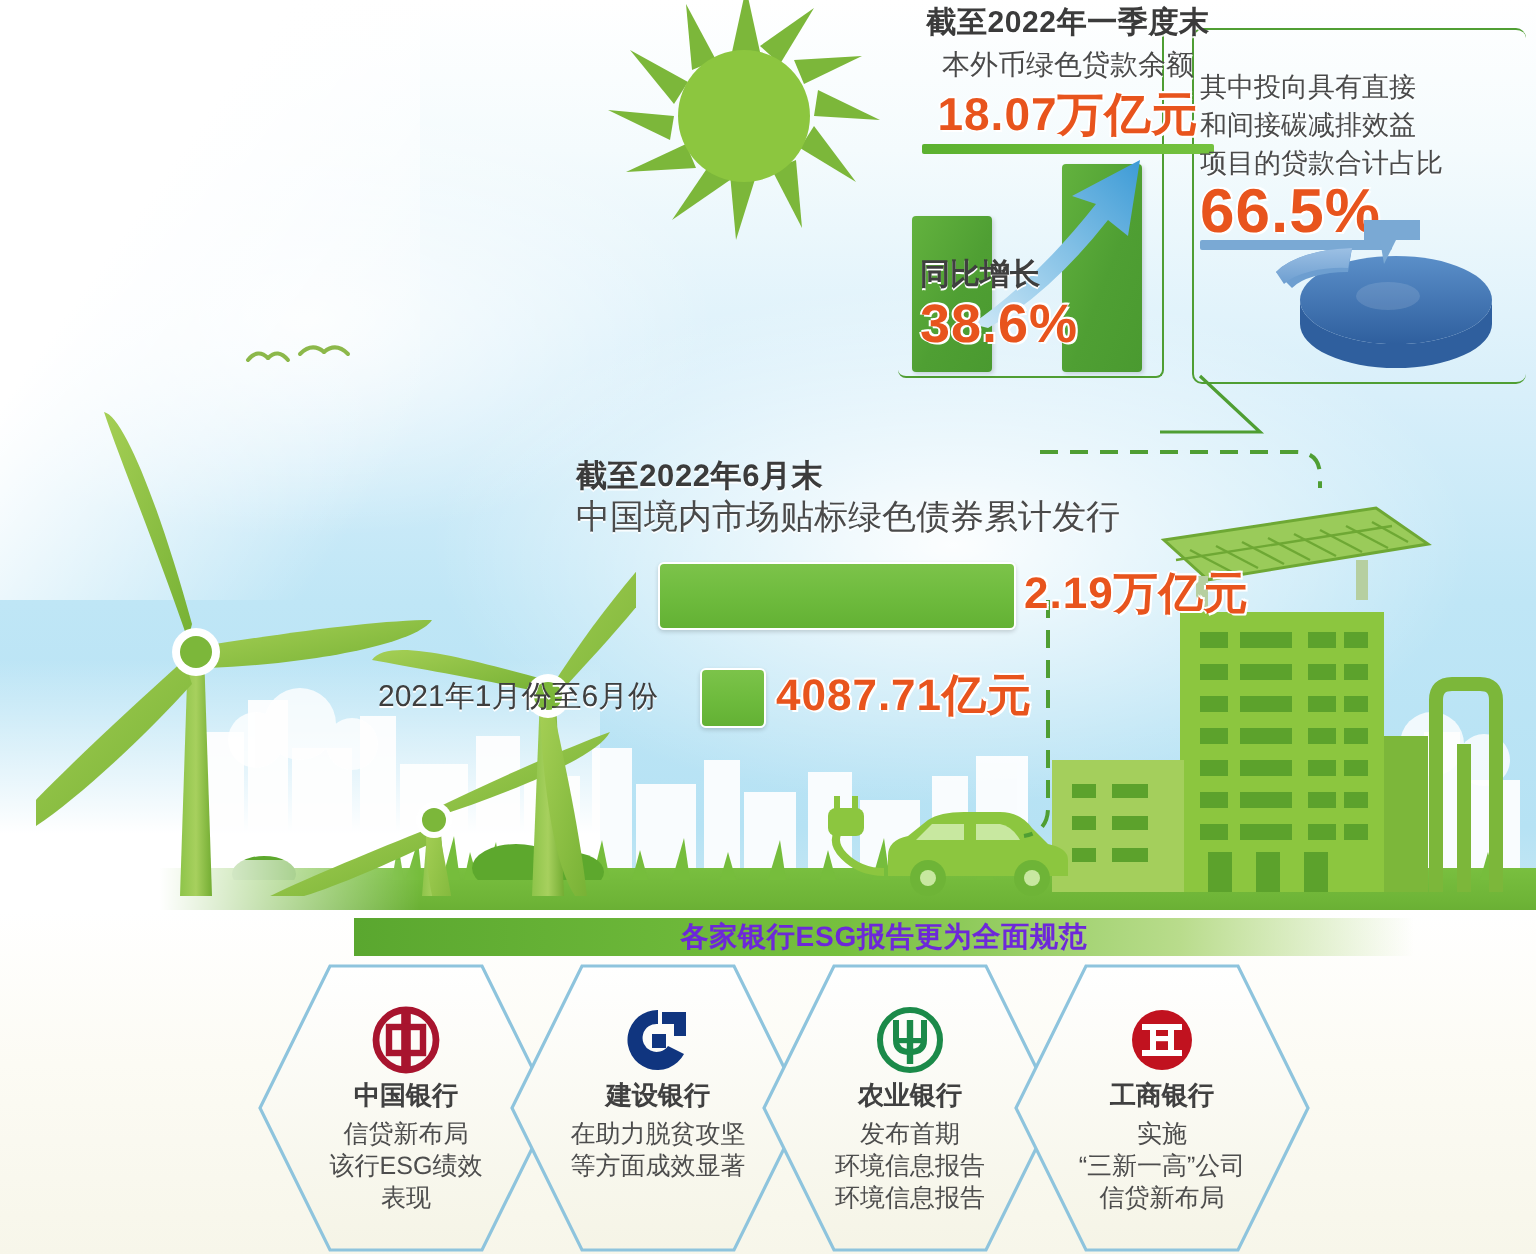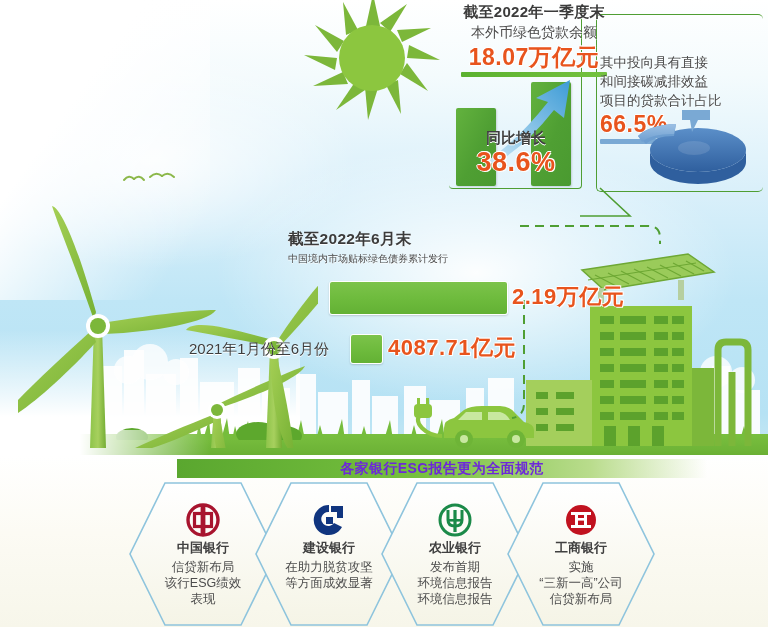--- a/index.html
+++ b/index.html
@@ -75,50 +75,50 @@
   #hl-top{left:446px;top:2px;width:176px;text-align:center;}
   #hl-top .l1{font-size:15px;line-height:20px;}
   #hl-top .l2{font-size:14px;line-height:20px;}
   #hl-top .l3{font-size:23px;line-height:28px;margin-top:1px;}
   .underbar-g{
     width:146px;height:5px;margin:1px auto 0;
     background:linear-gradient(to right,#5bb12f,#74c23f);border-radius:1px;
   }
 
   
-  #hl-pie{left:600px;top:34px;width:168px;margin-top:19px;}
+  #hl-pie{left:600px;top:34px;width:168px;}
   #hl-pie .l{font-size:13.5px;line-height:19px;}
-  #hl-pie .v{font-size:23px;line-height:27px;margin-top:1px;}
+  #hl-pie .v{font-size:31px;line-height:27px;margin-top:1px;}
   .underbar-b{width:96px;height:5px;background:#7aa9d4;border-radius:1px;margin-top:1px;}
 
   
   .gbar{position:absolute;border-radius:2px;background:linear-gradient(to bottom right,#63b23e 0%,#4f9f33 55%,#4a9a30 100%);box-shadow:1px 1px 2px rgba(0,0,0,.14);}
   #gbar-a{left:456px;top:108px;width:40px;height:78px;}
   #gbar-b{left:531px;top:82px;width:40px;height:104px;}
-  #growth-label{left:460px;top:128px;width:112px;text-align:center;}
+  #growth-label{left:460px;top:128px;width:112px;text-align:left;}
   #growth-label .t{font-size:15px;line-height:19px;color:#3f3f3f;font-weight:bold;text-shadow:0 1px 0 #fff;}
   #growth-label .v{font-size:27px;line-height:30px;}
 
   
   .frame-growth{
     position:absolute;left:449px;top:8px;width:132px;height:180px;
     border:1.6px solid #4f9e33;border-radius:4px;border-top:none;border-left:none;
   }
   .frame-right{
     position:absolute;left:596px;top:14px;width:166px;height:176px;
     border:1.6px solid #4f9e33;border-radius:5px;border-right:none;
   }
 
   
   .pie{position:absolute;left:636px;top:108px;width:124px;height:82px;}
 
   
   #bond-head{left:288px;top:228px;width:300px;}
   #bond-head .l1{font-size:15.5px;line-height:21px;font-weight:bold;}
-  #bond-head .l2{font-size:10px;line-height:20px;}
+  #bond-head .l2{font-size:17px;line-height:20px;}
   .bondbar{
     position:absolute;border-radius:3px;
     background:linear-gradient(to bottom,#7cc34a 0%,#6ebb3d 52%,#63b134 100%);
     box-shadow:0 1px 2px rgba(0,0,0,.16);border:1px solid #ffffff;
   }
   #bondbar-1{left:329px;top:281px;width:177px;height:32px;}
   #bondbar-2{left:350px;top:334px;width:31px;height:28px;}
   #bond-v1{left:512px;top:284px;font-size:22px;line-height:26px;}
   #bond-v2{left:388px;top:335px;font-size:22px;line-height:26px;text-align:right;}
   #bond-l2{left:189px;top:339px;font-size:15px;line-height:20px;color:#3e3e3e;text-shadow:0 1px 0 #fff;}

